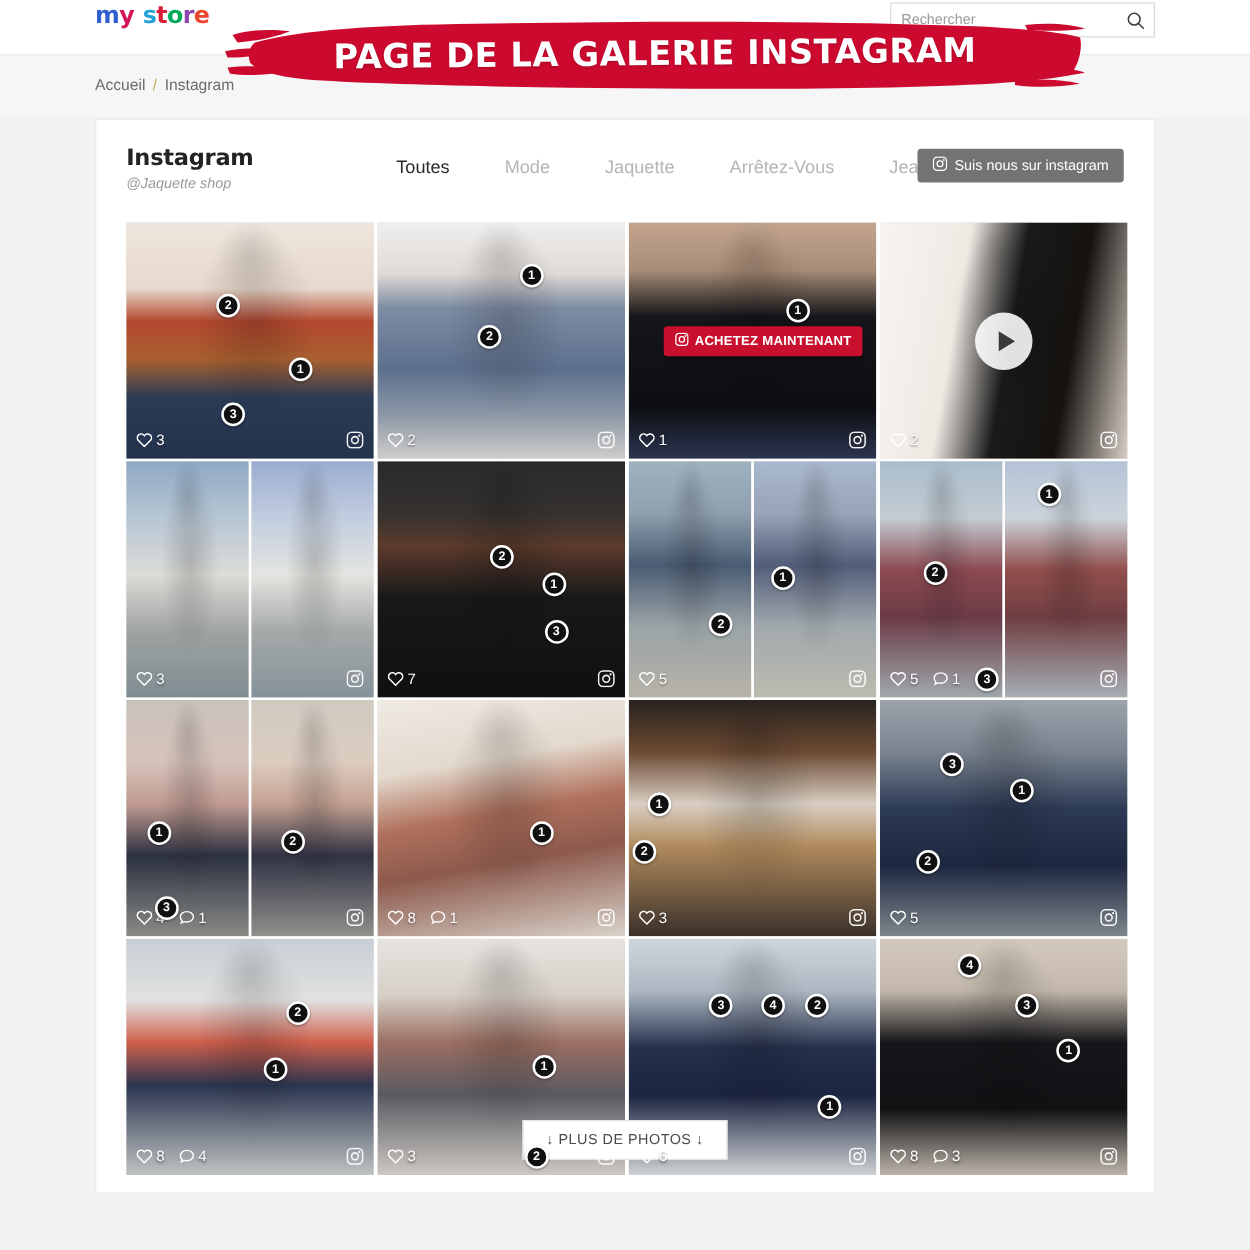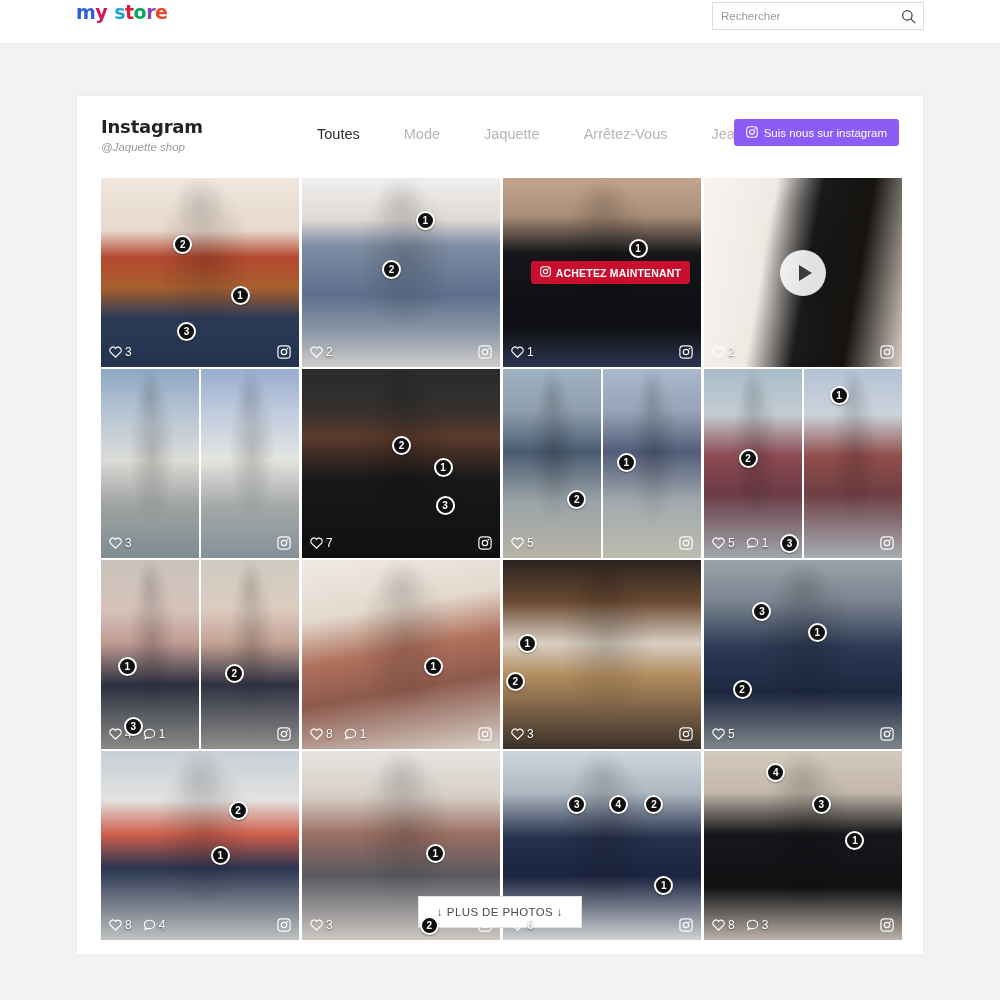--- a/index.html
+++ b/index.html
@@ -136,21 +136,21 @@
     font-size: 14.5px; color: #b5b5b5;
     padding: 0 22px;
     cursor: pointer;
     white-space: nowrap;
   }
   .gal-tab.active { color: #2b2b2b; font-weight: 400; }
 
   .follow-btn {
     position: absolute; right: 24px; top: 23px;
     height: 27px;
-    background: #8b5cf6;
+    background: #737373;
     color: #ffffff;
     border: 0;
     border-radius: 3px;
     padding: 0 12px;
     font-family: "Liberation Sans", sans-serif;
     font-size: 11.5px;
     display: flex; align-items: center; gap: 6px;
     cursor: pointer;
     white-space: nowrap;
   }
@@ -281,21 +281,40 @@
         <span>
           <svg width="15" height="15" viewBox="0 0 16 16">
             <circle cx="6.8" cy="6.8" r="5" fill="none" stroke="#3c3c3c" stroke-width="1.3"></circle>
             <line x1="10.5" y1="10.5" x2="15" y2="15" stroke="#3c3c3c" stroke-width="1.3"></line>
           </svg>
         </span>
       </button>
     </div>
   </div>
 
-
+  <div class="breadcrumb-bar">
+    <div class="breadcrumb">
+      <a href="#">Accueil</a><span class="sep">/</span><span>Instagram</span>
+    </div>
+  </div>
+
+  <div class="ribbon">
+    <svg width="688" height="62" viewBox="0 0 688 62">
+      <path fill="#cc0a2f" d="M24,22 C60,12 120,8 200,7 C320,5 470,4 600,9 C640,11 672,14 684,18
+               C686,24 684,40 676,48 C640,56 540,59 420,59 C300,59 150,57 70,52
+               C44,50 26,45 20,38 C18,32 19,26 24,22 Z"></path>
+      <path fill="#cc0a2f" d="M6,16 C16,12 34,11 52,13 C40,18 24,21 10,22 Z"></path>
+      <path fill="#cc0a2f" d="M0,29 C14,26 32,26 48,28 C34,32 16,34 2,34 Z"></path>
+      <path fill="#cc0a2f" d="M2,42 C18,40 38,41 54,44 C38,48 18,49 4,47 Z"></path>
+      <path fill="#cc0a2f" d="M640,8 C658,6 676,7 688,11 C674,13 656,13 642,12 Z"></path>
+      <path fill="#cc0a2f" d="M648,44 C666,42 680,43 688,46 C676,49 660,50 648,49 Z"></path>
+      <path fill="#cc0a2f" d="M632,52 C654,51 672,52 684,55 C668,58 646,58 632,56 Z"></path>
+    </svg>
+    <div class="ribbon-text">PAGE DE LA GALERIE INSTAGRAM</div>
+  </div>
 
   <div class="card">
 
     <div class="gal-head">
       <div class="gal-title">Instagram</div>
       <div class="gal-handle">@Jaquette shop</div>
 
       <div class="gal-tabs">
         <div class="gal-tab active">Toutes</div>
         <div class="gal-tab">Mode</div>

